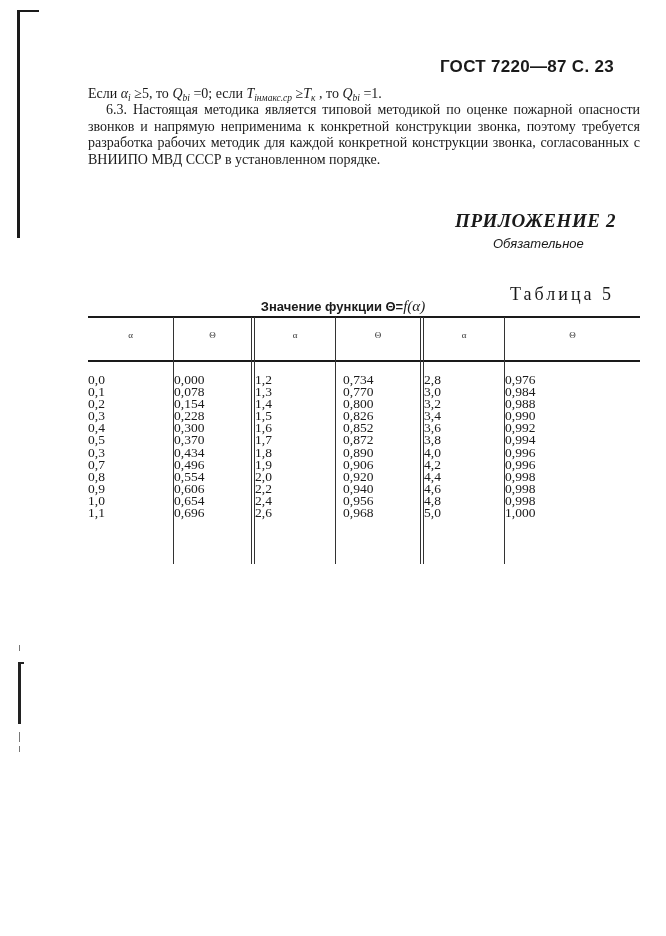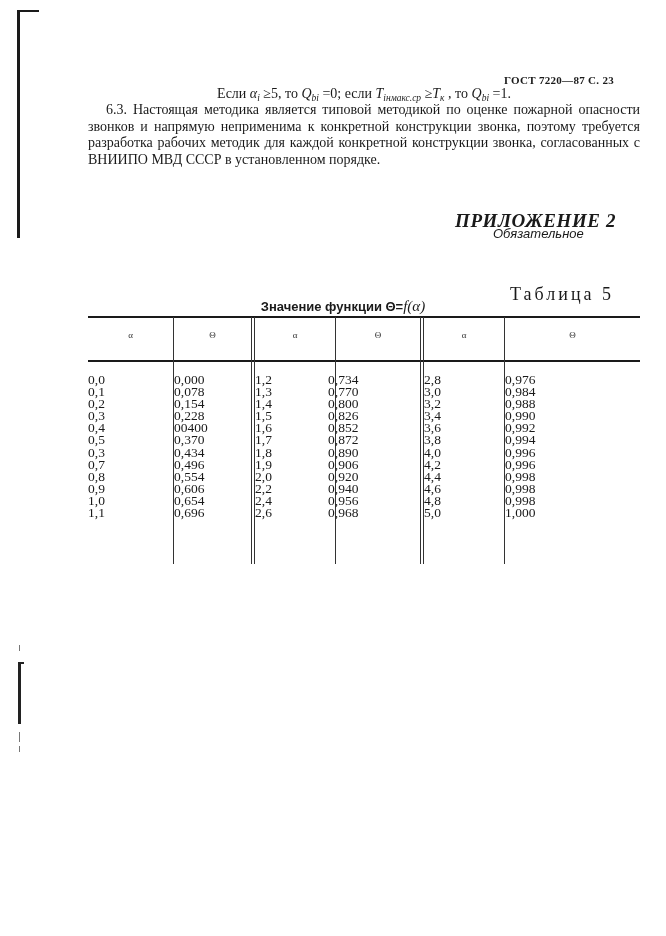--- a/index.html
+++ b/index.html
@@ -7,36 +7,36 @@
     width: 666px; height: 936px; background: #ffffff; position: relative; overflow: hidden;
     font-family: "Liberation Serif", serif; color: #1a1a1a;
   }
   .margin-bar-top { position: absolute; left: 17px; top: 10px; width: 3px; height: 228px; background: #1a1a1a; }
   .margin-bar-top-cap { position: absolute; left: 17px; top: 10px; width: 22px; height: 1.5px; background: #1a1a1a; }
   .margin-bar-bottom { position: absolute; left: 18px; top: 662px; width: 3px; height: 62px; background: #222; }
   .margin-bar-bottom-cap { position: absolute; left: 18px; top: 662px; width: 6px; height: 1.5px; background: #222; }
   .margin-dash { position: absolute; left: 19px; width: 1px; background: #777; }
 
   .running-head {
-    position: absolute; right: 52px; top: 74px; font-family: Liberation Serif, serif;
-    font-weight: bold; font-size: 11px; letter-spacing: 0.3px;
+    position: absolute; right: 52px; top: 57px; font-family: Liberation Sans, sans-serif;
+    font-weight: bold; font-size: 17px; letter-spacing: 0.3px;
   }
   .para { position: absolute; left: 88px; width: 552px; font-size: 14px; line-height: 16.5px; }
-  .p1 { top: 86px; text-align: center; }
+  .p1 { top: 86px; }
   .p2 { top: 102px; text-align: justify; }
   .p2 .indent { display: inline-block; width: 18px; }
   .math { font-style: italic; }
   .sub { font-size: 9.5px; vertical-align: -3px; font-style: italic; }
 
   .appendix-title {
     position: absolute; right: 50px; top: 210px; font-style: italic; font-weight: bold;
     font-size: 19px; letter-spacing: 0.6px;
   }
   .appendix-sub {
-    position: absolute; left: 493px; top: 226px; font-style: italic; font-size: 13px;
+    position: absolute; left: 493px; top: 236px; font-style: italic; font-size: 13px;
     font-family: "Liberation Sans", sans-serif;
   }
   .table-label {
     position: absolute; right: 52px; top: 284px; font-size: 18px; letter-spacing: 3px;
   }
   .table-title {
     position: absolute; left: 0; width: 666px; text-align: center; top: 298px;
     font-family: "Liberation Sans", sans-serif; font-weight: bold; font-size: 13px; padding-left: 20px; box-sizing: border-box;
   }
   .table-title .f { font-family: "Liberation Serif", serif; font-style: italic; font-weight: normal; font-size: 15px; }
@@ -105,21 +105,21 @@
     <div>0,8</div>
     <div>0,9</div>
     <div>1,0</div>
     <div>1,1</div>
   </div>
   <div class="col" style="left:86px;width:77px">
     <div>0,000</div>
     <div>0,078</div>
     <div>0,154</div>
     <div>0,228</div>
-    <div>00400</div>
+    <div>0,300</div>
     <div>0,370</div>
     <div>0,434</div>
     <div>0,496</div>
     <div>0,554</div>
     <div>0,606</div>
     <div>0,654</div>
     <div>0,696</div>
   </div>
   <div class="col" style="left:167px;width:80px">
     <div>1,2</div>
@@ -128,21 +128,21 @@
     <div>1,5</div>
     <div>1,6</div>
     <div>1,7</div>
     <div>1,8</div>
     <div>1,9</div>
     <div>2,0</div>
     <div>2,2</div>
     <div>2,4</div>
     <div>2,6</div>
   </div>
-  <div class="col" style="left:240px;width:84px">
+  <div class="col" style="left:255px;width:84px">
     <div>0,734</div>
     <div>0,770</div>
     <div>0,800</div>
     <div>0,826</div>
     <div>0,852</div>
     <div>0,872</div>
     <div>0,890</div>
     <div>0,906</div>
     <div>0,920</div>
     <div>0,940</div>

